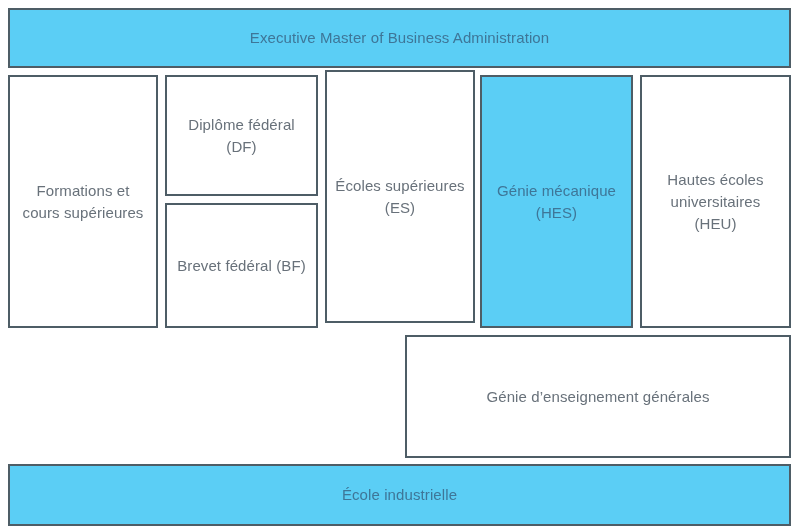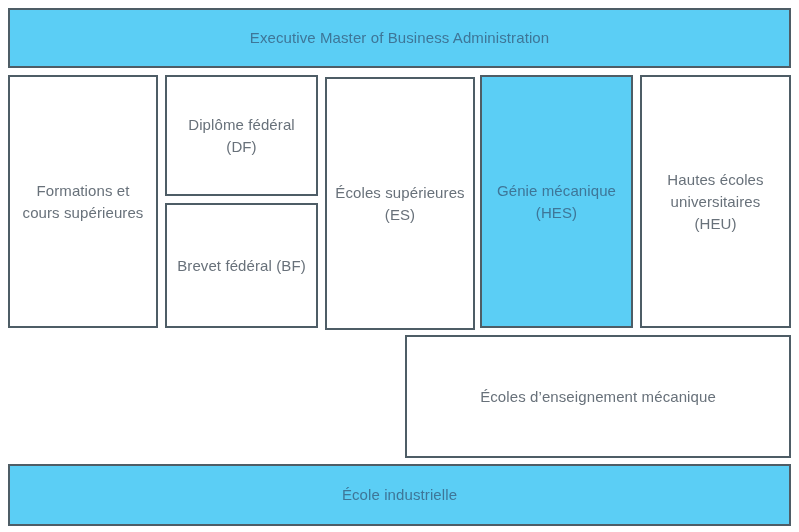--- a/index.html
+++ b/index.html
@@ -40,21 +40,21 @@
   }
   .box.accent {
     background: var(--accent-fill);
     color: var(--text-on-accent);
   }
   
   .b-emba        { left: 8px;   top: 8px;   width: 783px; height: 60px;  }
   .b-formations  { left: 8px;   top: 75px;  width: 150px; height: 253px; }
   .b-df          { left: 165px; top: 75px;  width: 153px; height: 121px; }
   .b-bf          { left: 165px; top: 203px; width: 153px; height: 125px; }
-  .b-es          { left: 325px; top: 77px;  width: 150px; height: 253px; }
+  .b-es          { left: 325px; top: 70px;  width: 150px; height: 253px; }
   .b-hes         { left: 480px; top: 75px;  width: 153px; height: 253px; }
   .b-heu         { left: 640px; top: 75px;  width: 151px; height: 253px; }
   .b-cfc         { left: 8px;   top: 335px; width: 390px; height: 123px; }
   .b-eeg         { left: 405px; top: 335px; width: 386px; height: 123px; }
   .b-obligatoire { left: 8px;   top: 464px; width: 783px; height: 62px;  }
 </style>
 </head>
 <body>
 
 <div class="canvas">
@@ -82,20 +82,20 @@
   <div class="box accent b-hes">
     <span>Génie mécanique (HES)</span>
   </div>
 
   <div class="box b-heu">
     <span>Hautes écoles universitaires (HEU)</span>
   </div>
 
 
   <div class="box b-eeg">
-    <span>Écoles d’enseignement mécanique</span>
+    <span>Génie d’enseignement générales</span>
   </div>
 
   <div class="box accent b-obligatoire">
     <span>École industrielle</span>
   </div>
 
 </div>
 
 </body></html>

